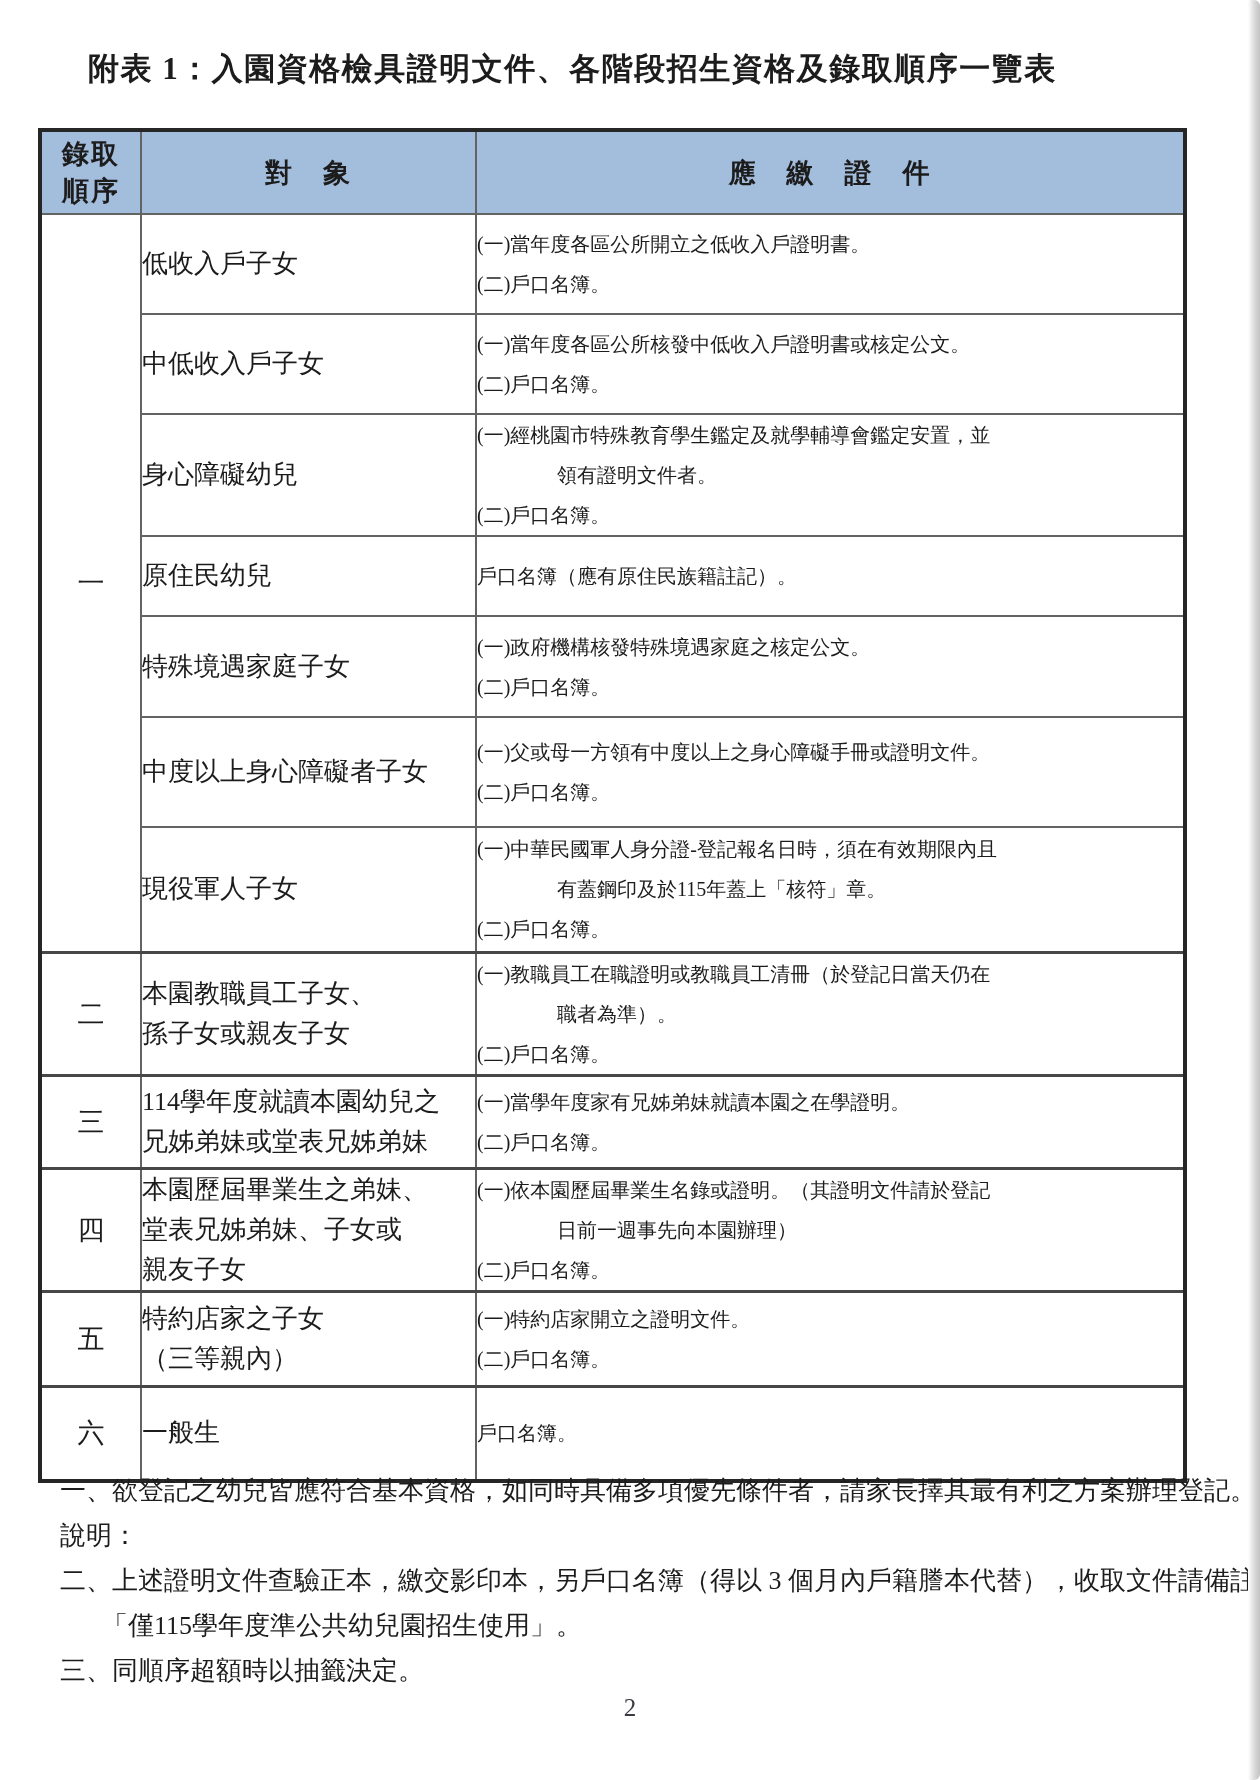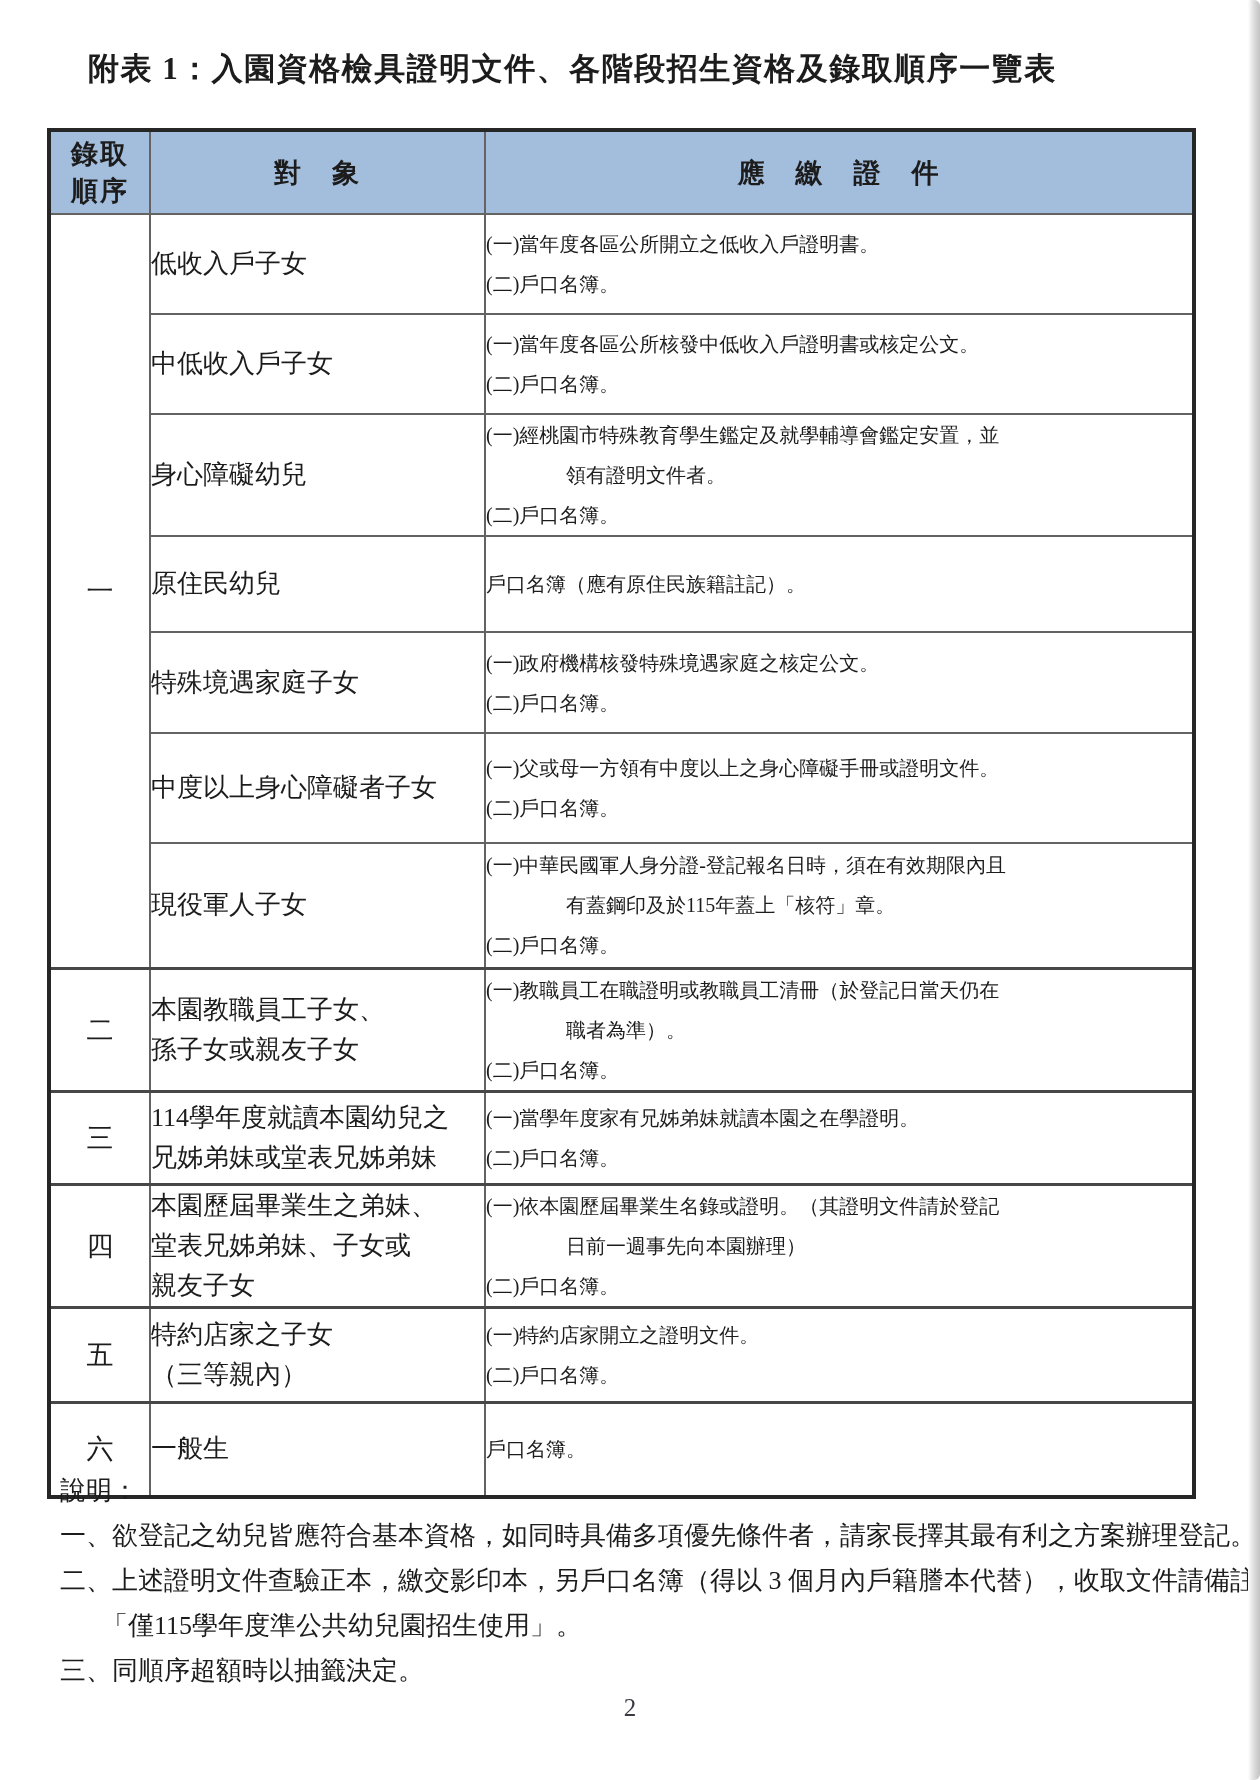--- a/index.html
+++ b/index.html
@@ -20,21 +20,21 @@
   .doc-title {
     position: absolute;
     left: 88px; top: 48px;
     font-size: 31px;
     font-weight: bold;
     letter-spacing: 1.5px;
     white-space: nowrap;
   }
   table.qual-table {
     position: absolute;
-    left: 47px; top: 128px;
+    left: 38px; top: 128px;
     width: 1145px;
     border-collapse: collapse;
     table-layout: fixed;
     border: 4px solid #262626;
   }
   table.qual-table th, table.qual-table td {
     border: 2px solid #636363;
     padding: 0;
     vertical-align: middle;
   }
@@ -120,21 +120,21 @@
         </td>
       </tr>
       <tr style="height:118px">
         <td class="target-cell">身心障礙幼兒</td>
         <td class="docs-cell">
           <div class="doc-line">(一)經桃園市特殊教育學生鑑定及就學輔導會鑑定安置，並</div>
           <div class="doc-line indent">領有證明文件者。</div>
           <div class="doc-line">(二)戶口名簿。</div>
         </td>
       </tr>
-      <tr style="height:96px">
+      <tr style="height:80px">
         <td class="target-cell">原住民幼兒</td>
         <td class="docs-cell">
           <div class="doc-line">戶口名簿（應有原住民族籍註記）。</div>
         </td>
       </tr>
       <tr style="height:101px">
         <td class="target-cell">特殊境遇家庭子女</td>
         <td class="docs-cell">
           <div class="doc-line">(一)政府機構核發特殊境遇家庭之核定公文。</div>
           <div class="doc-line">(二)戶口名簿。</div>
@@ -203,22 +203,22 @@
         <td class="order-cell">六</td>
         <td class="target-cell">一般生</td>
         <td class="docs-cell">
           <div class="doc-line">戶口名簿。</div>
         </td>
       </tr>
     </tbody>
   </table>
 
   <div class="notes">
+    <div class="note-line">一、欲登記之幼兒皆應符合基本資格，如同時具備多項優先條件者，請家長擇其最有利之方案辦理登記。</div>
     <div class="note-line">說明：</div>
-    <div class="note-line">一、欲登記之幼兒皆應符合基本資格，如同時具備多項優先條件者，請家長擇其最有利之方案辦理登記。</div>
     <div class="note-line">二、上述證明文件查驗正本，繳交影印本，另戶口名簿（得以 3 個月內戶籍謄本代替），收取文件請備註</div>
     <div class="note-line indent">「僅115學年度準公共幼兒園招生使用」。</div>
     <div class="note-line">三、同順序超額時以抽籤決定。</div>
   </div>
 
   <div class="page-number">2</div>
 
   <div class="scan-edge-right"></div>
 
 </div>

